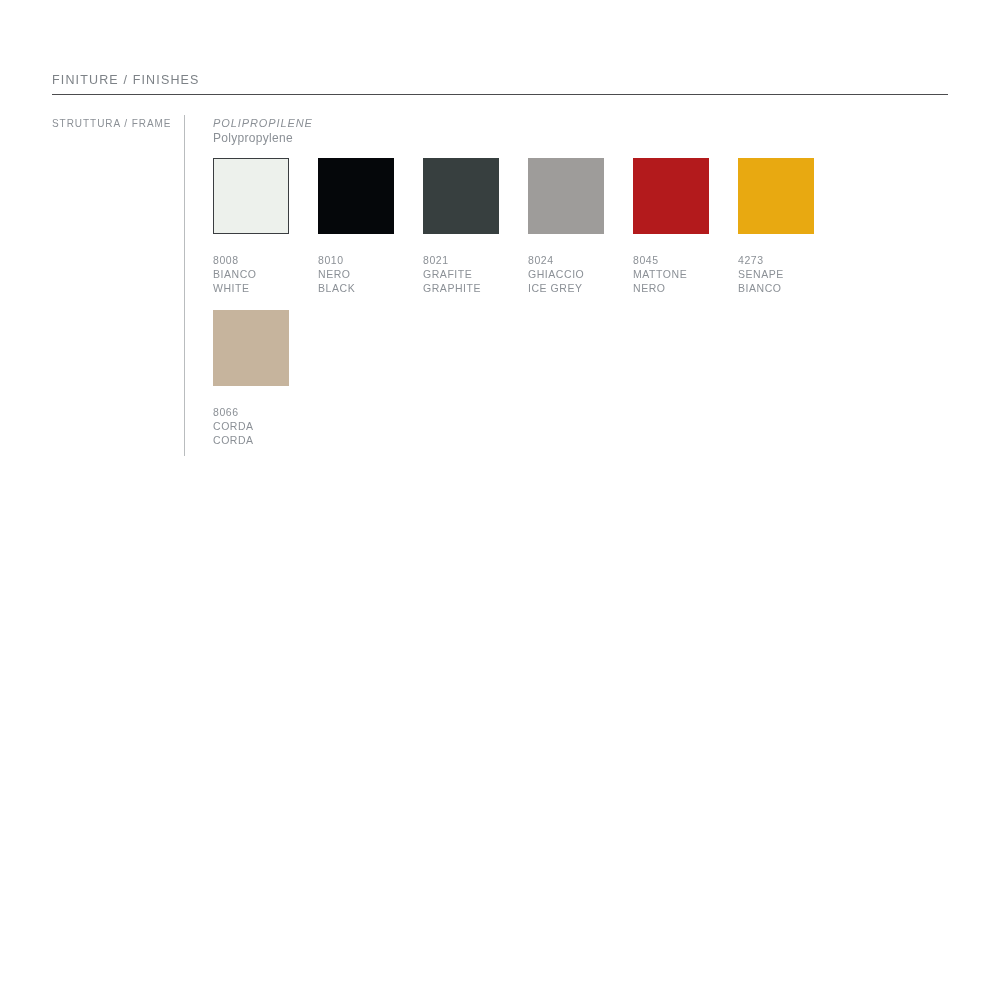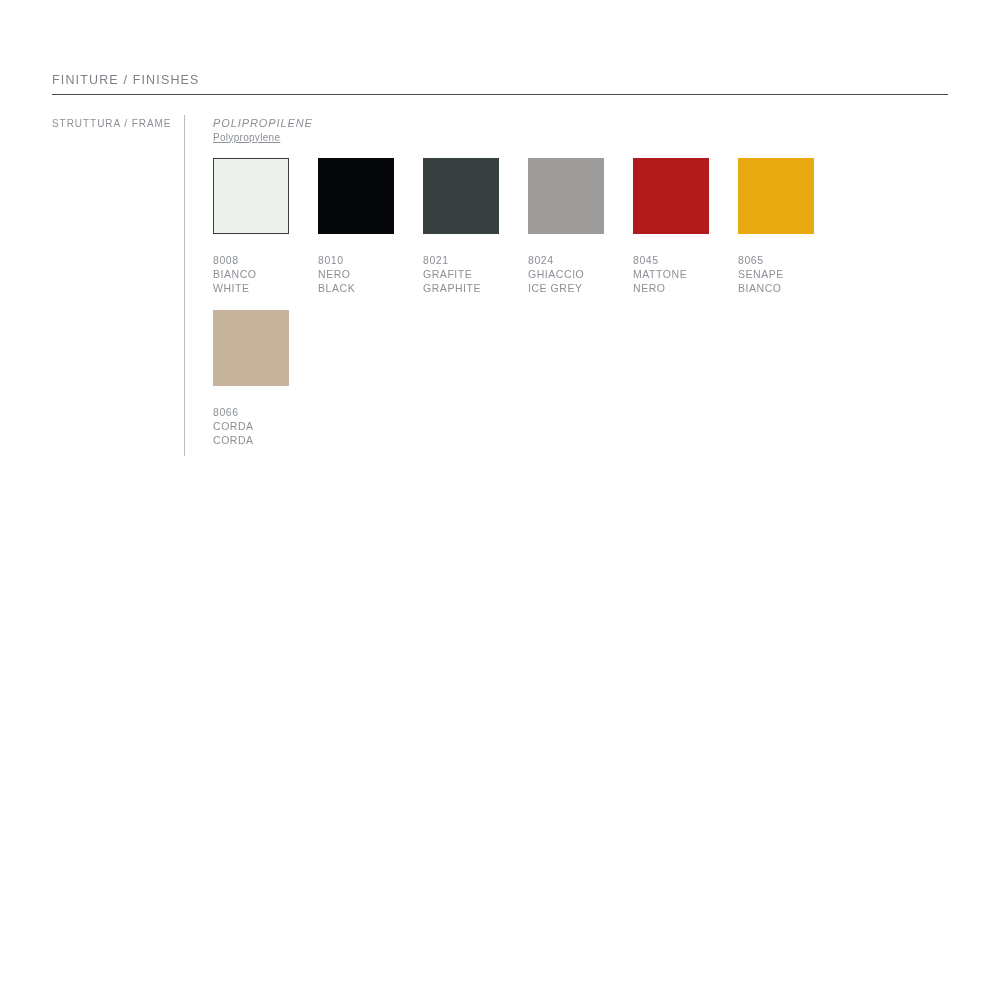--- a/index.html
+++ b/index.html
@@ -75,26 +75,25 @@
   }
   .material-name-it {
     font-size: 11px;
     letter-spacing: 0.9px;
     color: #8b9096;
     line-height: 14.5px;
     white-space: nowrap;
     font-style: italic;
   }
   .material-name-en {
-    font-size: 10px;
+    font-size: 12px;
     letter-spacing: 0.3px;
     color: #8b9096;
     line-height: 14.5px;
     white-space: nowrap;
-    text-decoration: underline;
   }
 
   
   .swatch-grid {
     position: absolute;
     left: 213px;
     top: 158px;
     width: 740px;
   }
   .swatch-row {
@@ -187,21 +186,21 @@
           <div class="swatch-chip" style="background: rgb(179, 26, 28);"></div>
           <div class="swatch-meta">
             <div class="swatch-code">8045</div>
             <div class="swatch-name-it">MATTONE</div>
             <div class="swatch-name-en">NERO</div>
           </div>
         </div>
         <div class="swatch-cell">
           <div class="swatch-chip" style="background: rgb(232, 169, 17);"></div>
           <div class="swatch-meta">
-            <div class="swatch-code">8065</div>
+            <div class="swatch-code">4273</div>
             <div class="swatch-name-it">SENAPE</div>
             <div class="swatch-name-en">BIANCO</div>
           </div>
         </div>
       </div>
       <div class="swatch-row">
         <div class="swatch-cell">
           <div class="swatch-chip" style="background: rgb(198, 180, 157);"></div>
           <div class="swatch-meta">
             <div class="swatch-code">8066</div>

